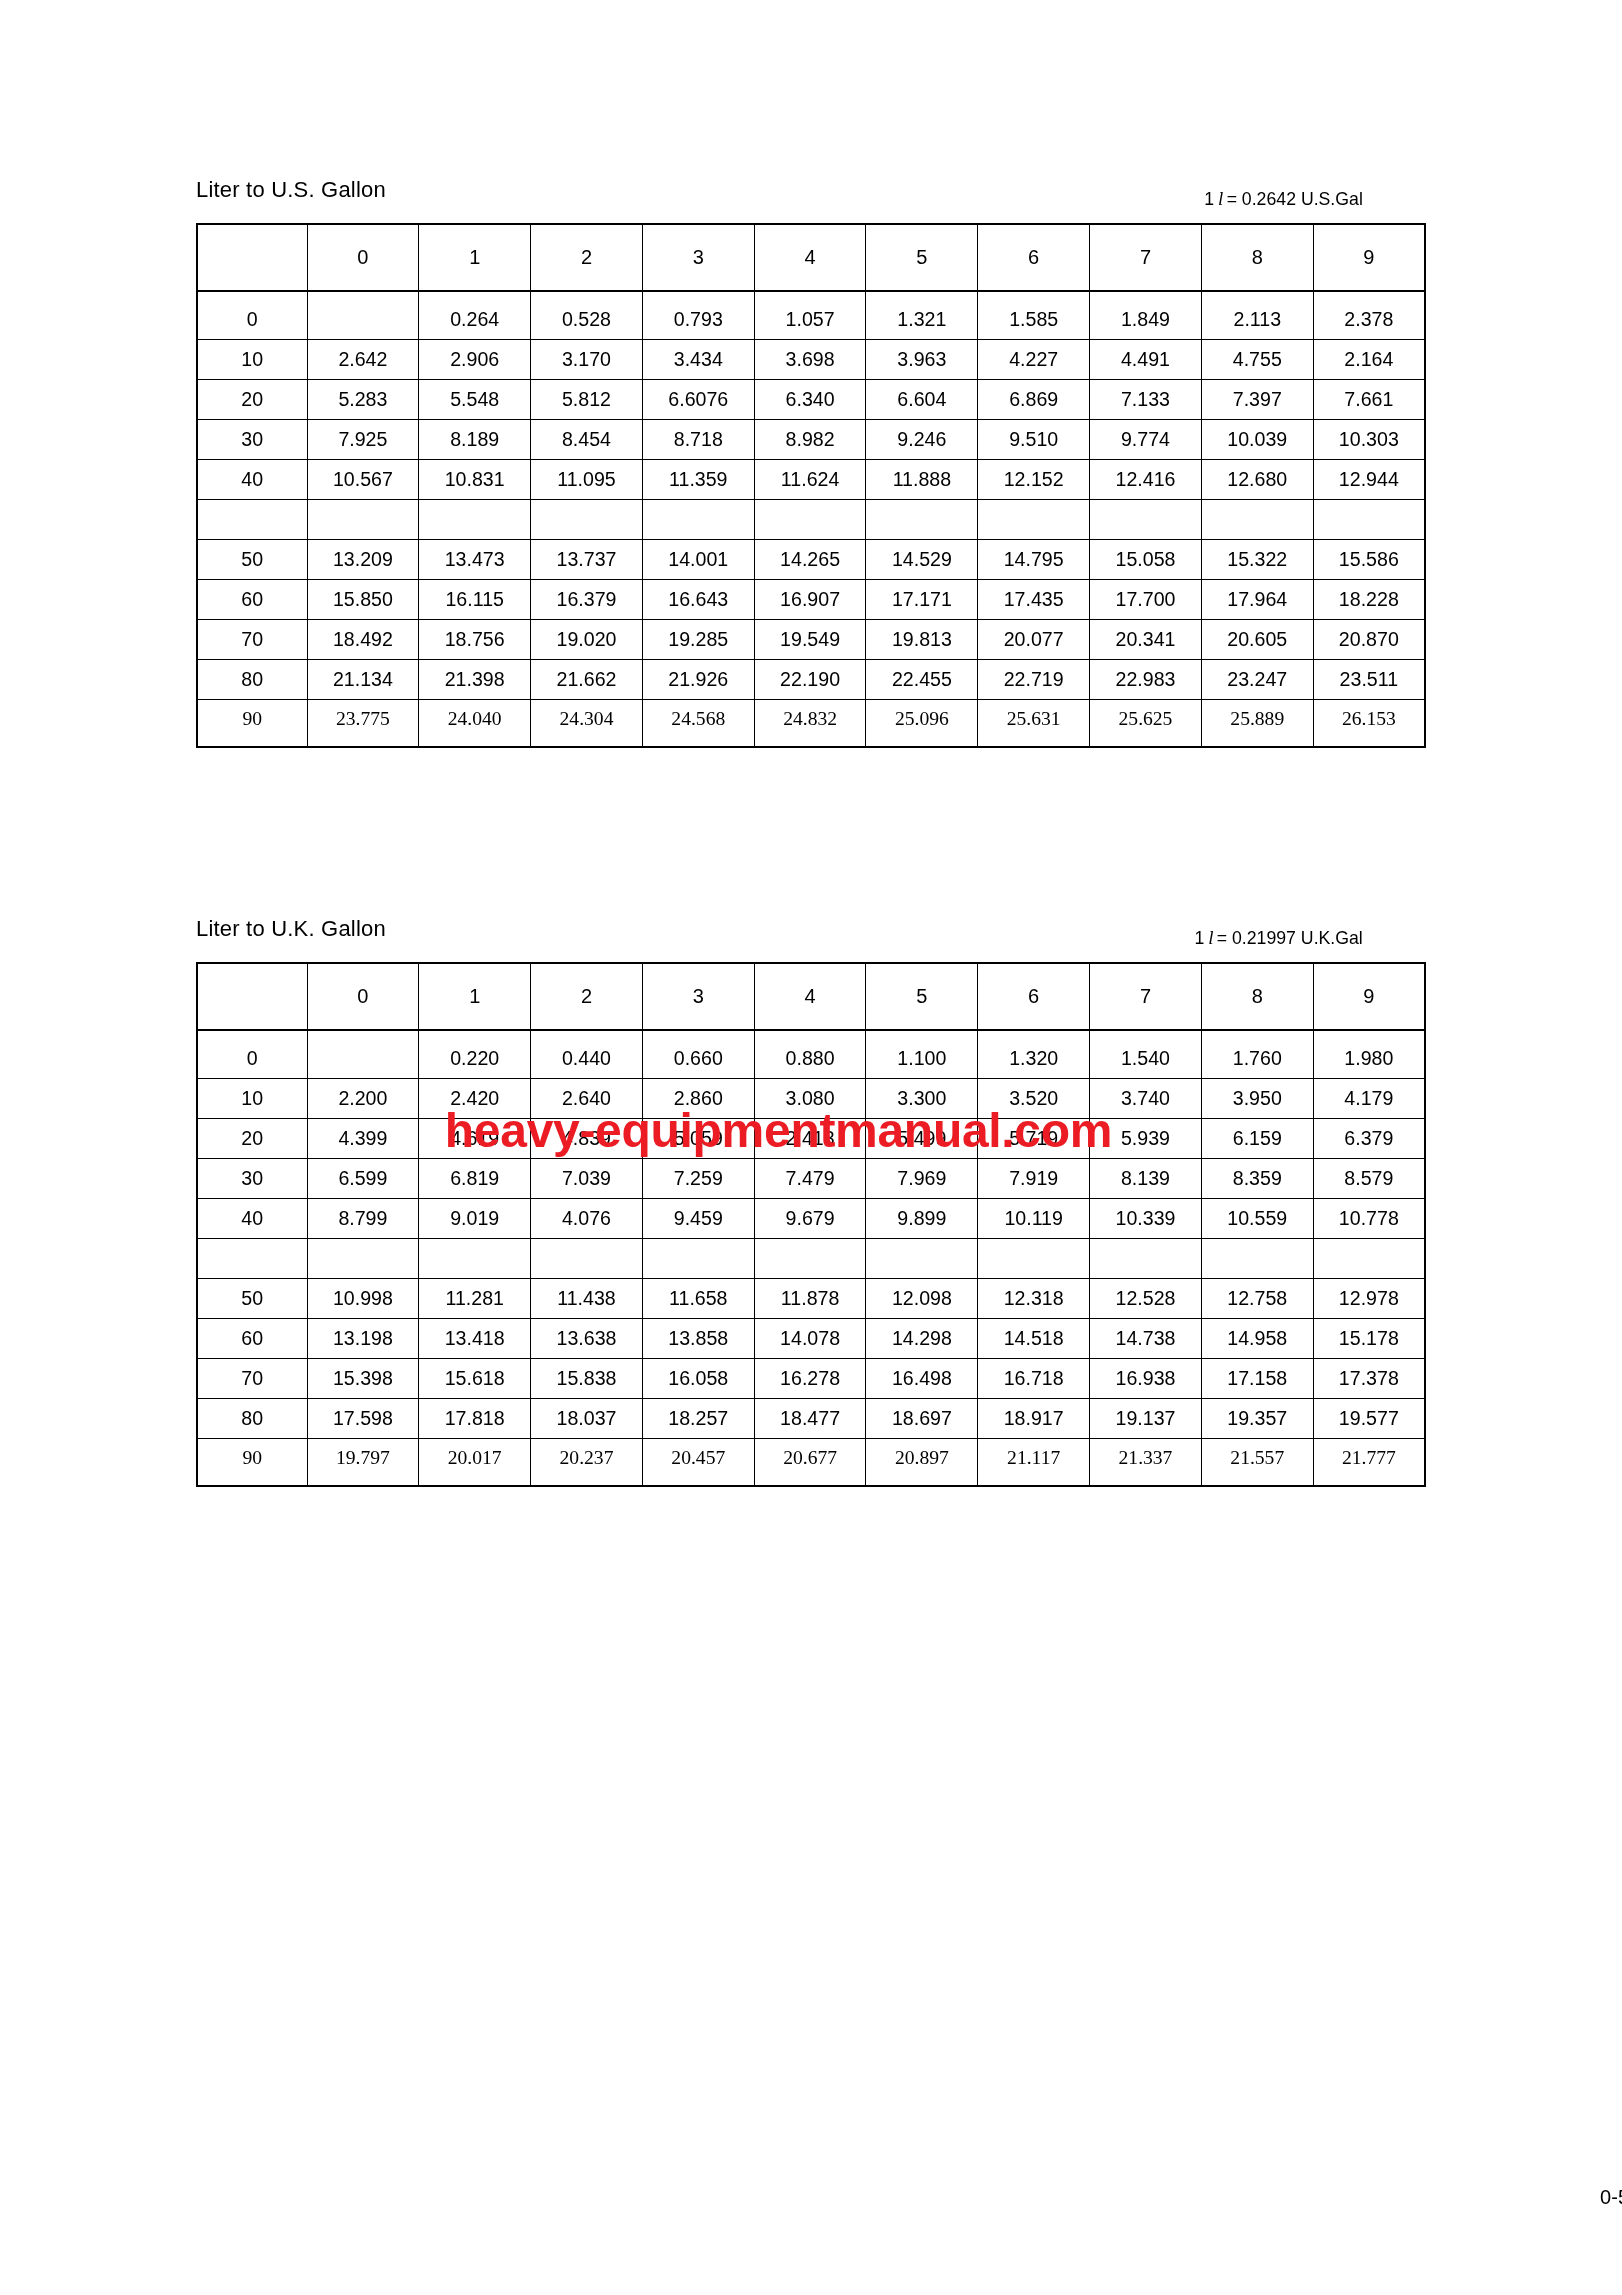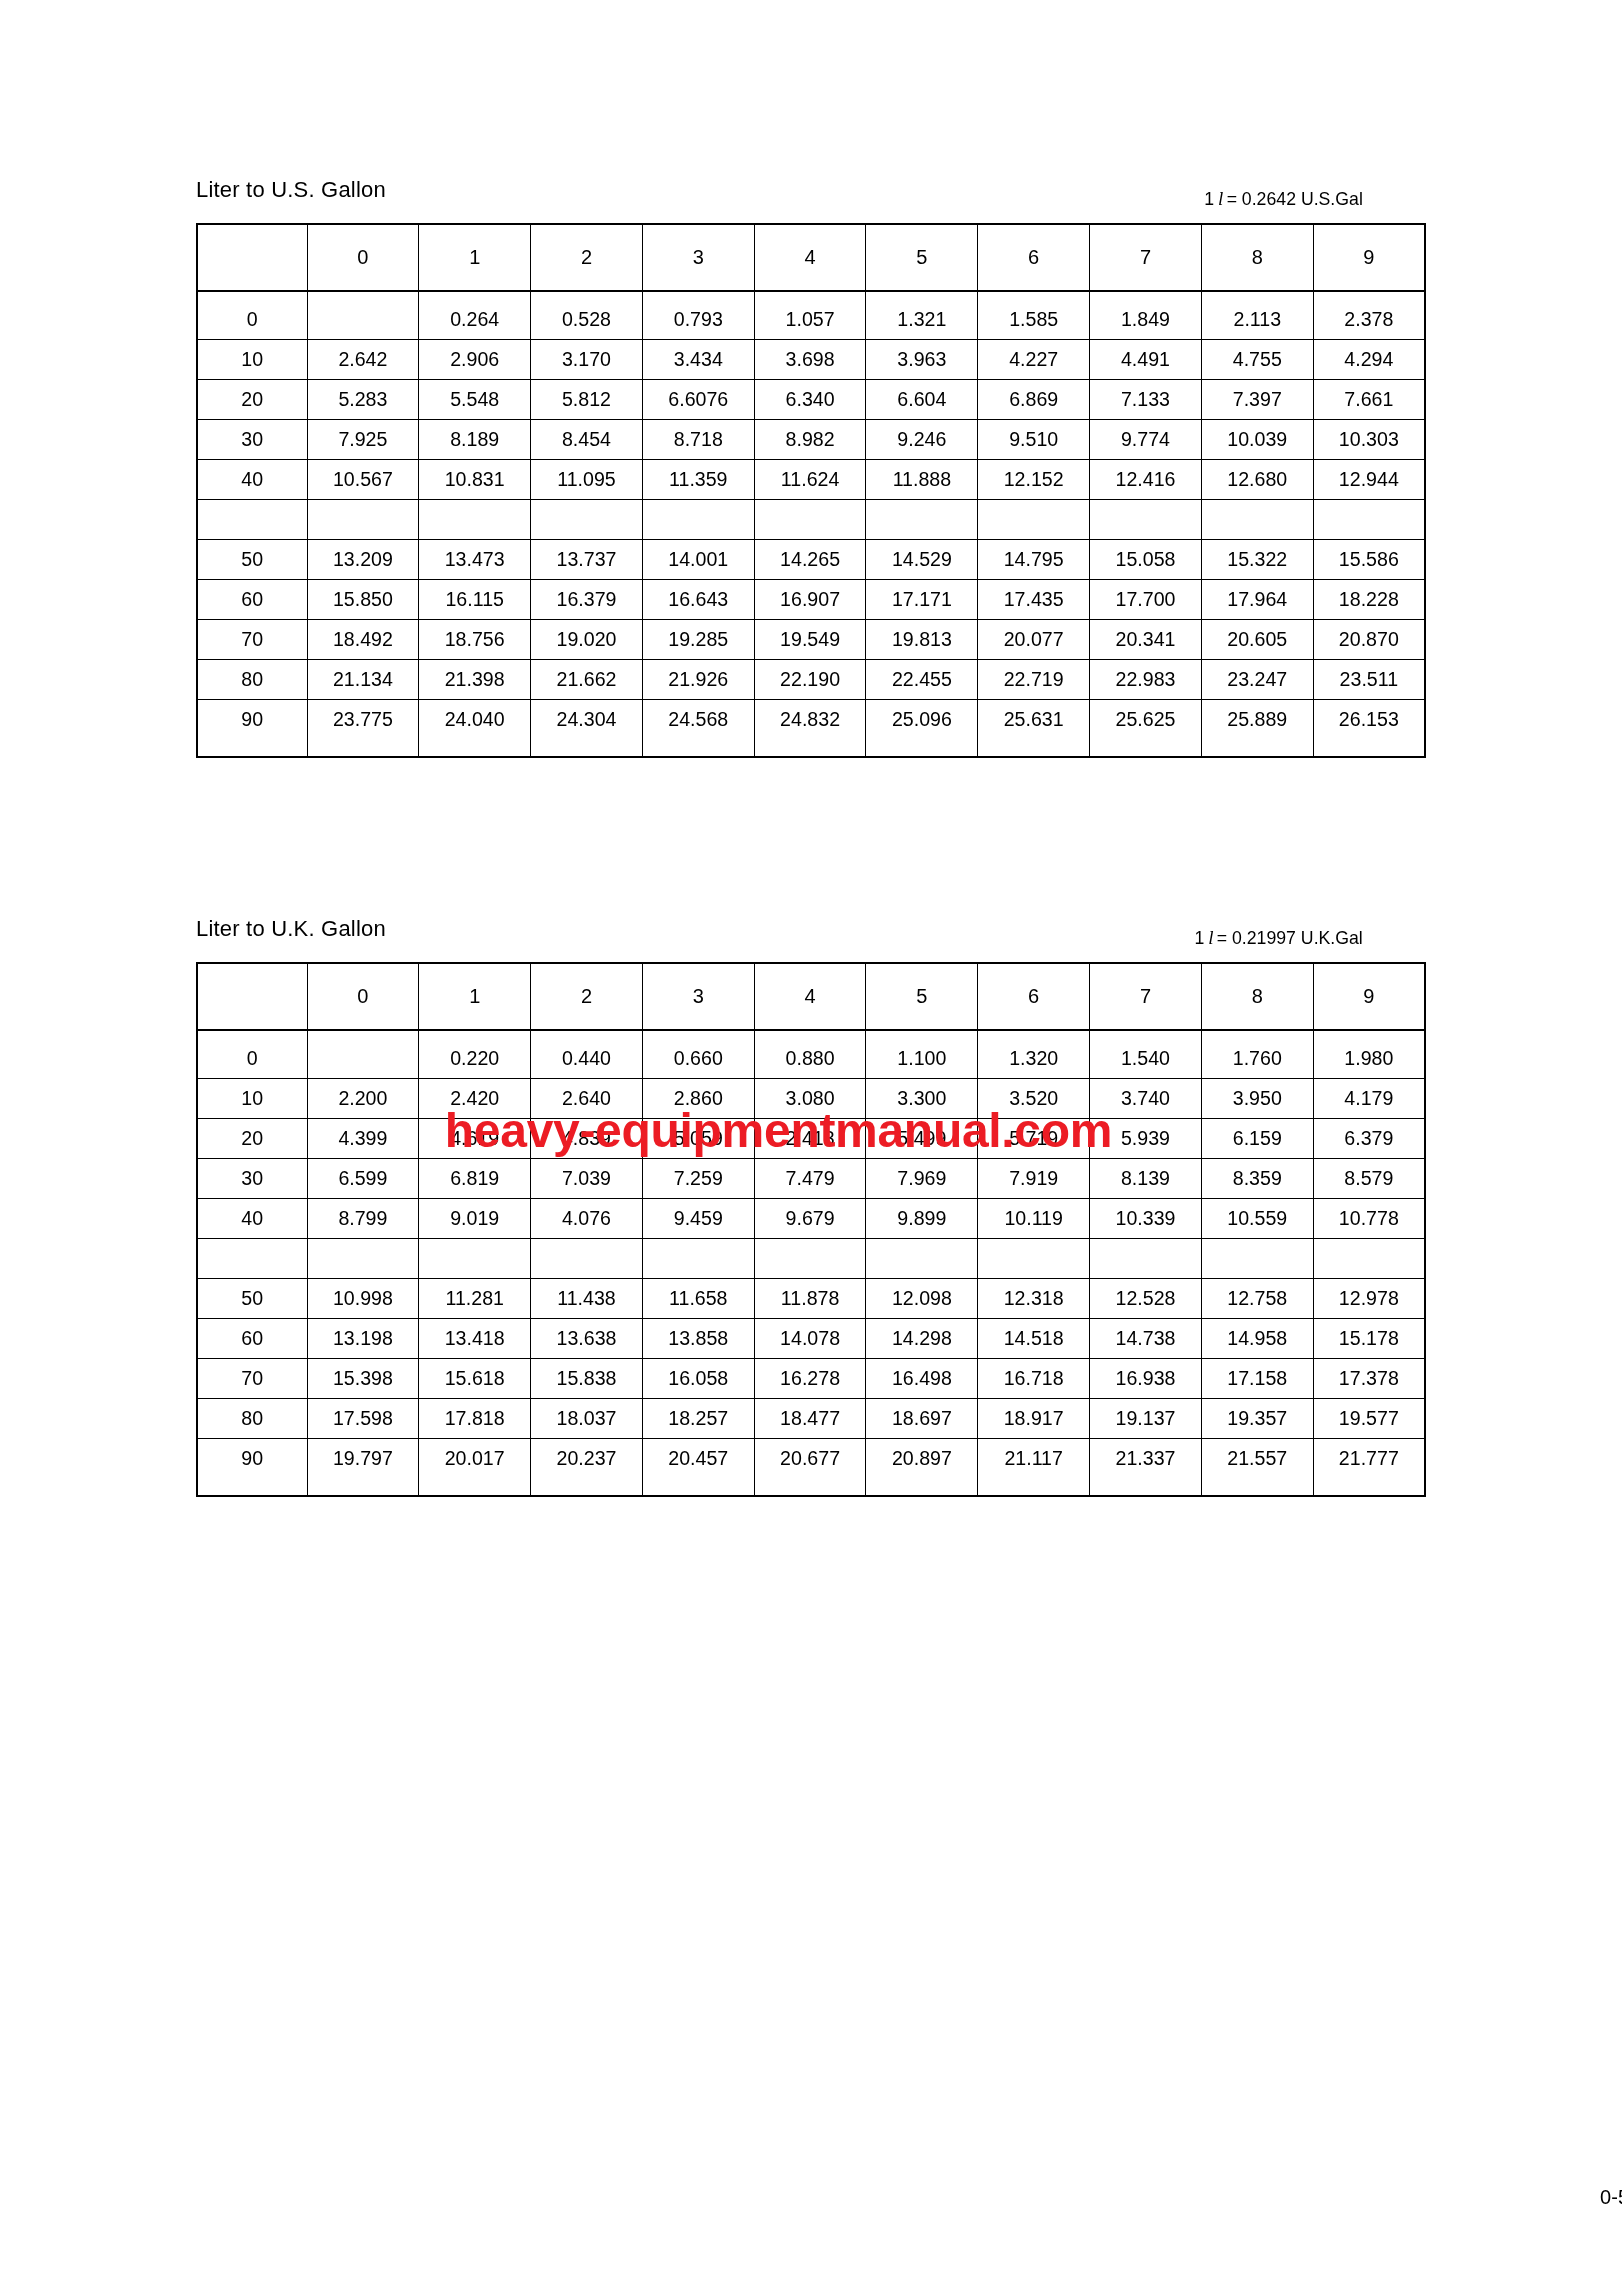--- a/index.html
+++ b/index.html
@@ -100,21 +100,22 @@
     border-right: 1.3px solid #000000;
     text-align: center;
   }
   tbody td:last-child {
     border-right: none;
   }
   tbody tr.first-body td {
     padding-top: 7.9px;
   }
   tbody tr.last-body td {
-    padding-bottom: 17px;
+    padding-bottom: 7px;
+    font-family: Liberation Serif, serif;
   }
 
   
   tr.spacer td {
     height: 39px;
     border-top: none;
     border-bottom: none;
   }
   tr.spacer td.rh { border-left: none; border-right: 1.3px solid #000000; }
   tr.spacer td:last-child { border-right: none; }
@@ -215,21 +216,21 @@
           <td class="rh">10</td>
           <td>2.642</td>
           <td>2.906</td>
           <td>3.170</td>
           <td>3.434</td>
           <td>3.698</td>
           <td>3.963</td>
           <td>4.227</td>
           <td>4.491</td>
           <td>4.755</td>
-          <td>4.294</td>
+          <td>2.164</td>
         </tr>
         <tr>
           <td class="rh">20</td>
           <td>5.283</td>
           <td>5.548</td>
           <td>5.812</td>
           <td>6.6076</td>
           <td>6.340</td>
           <td>6.604</td>
           <td>6.869</td>

